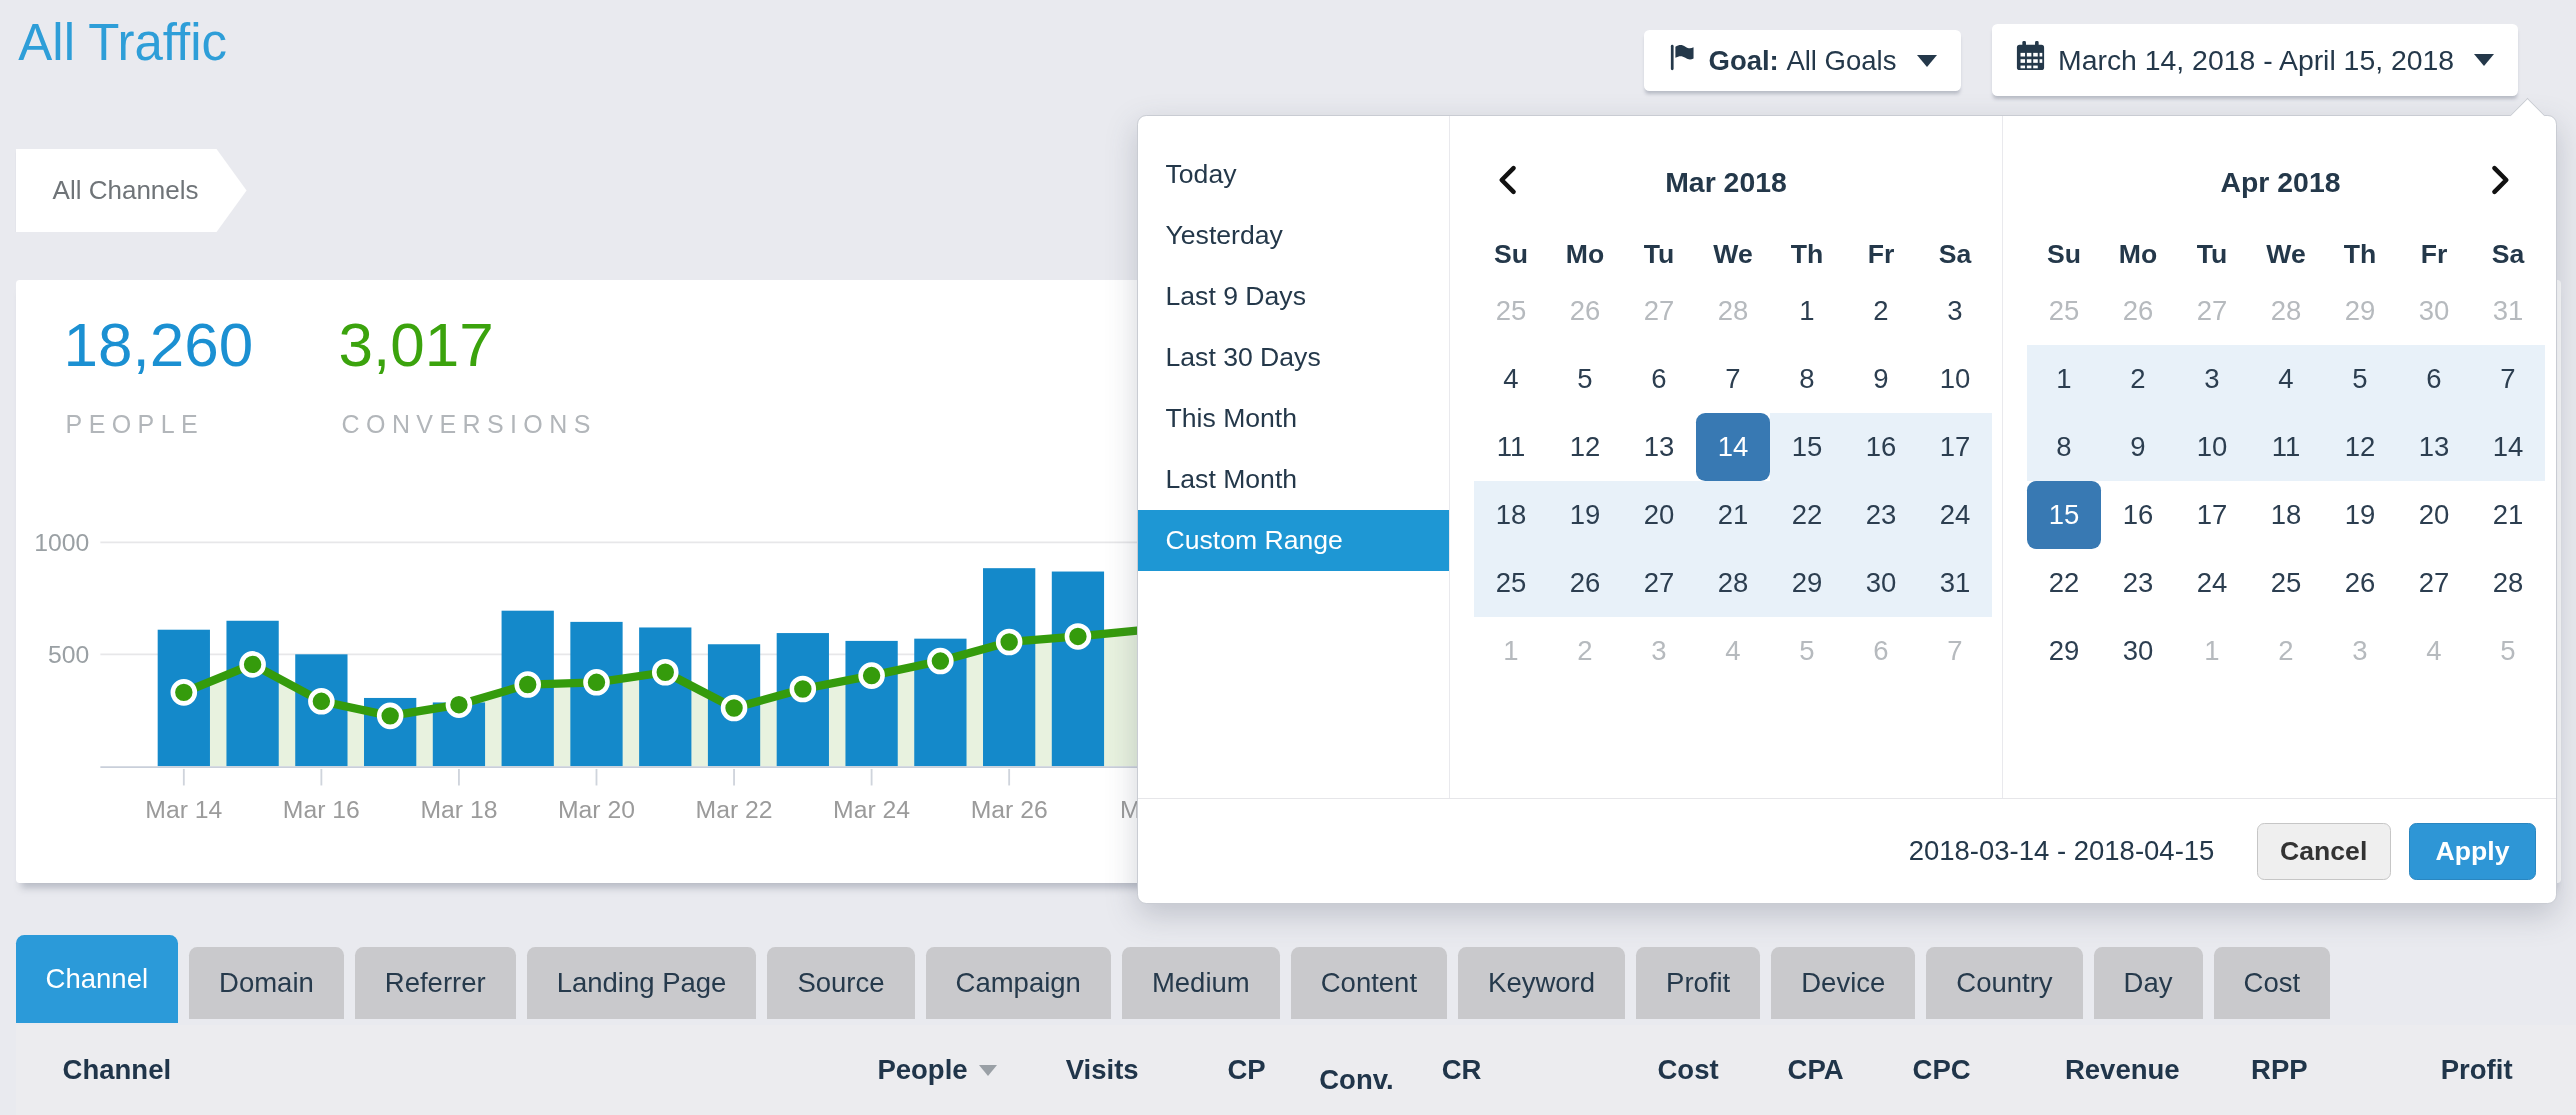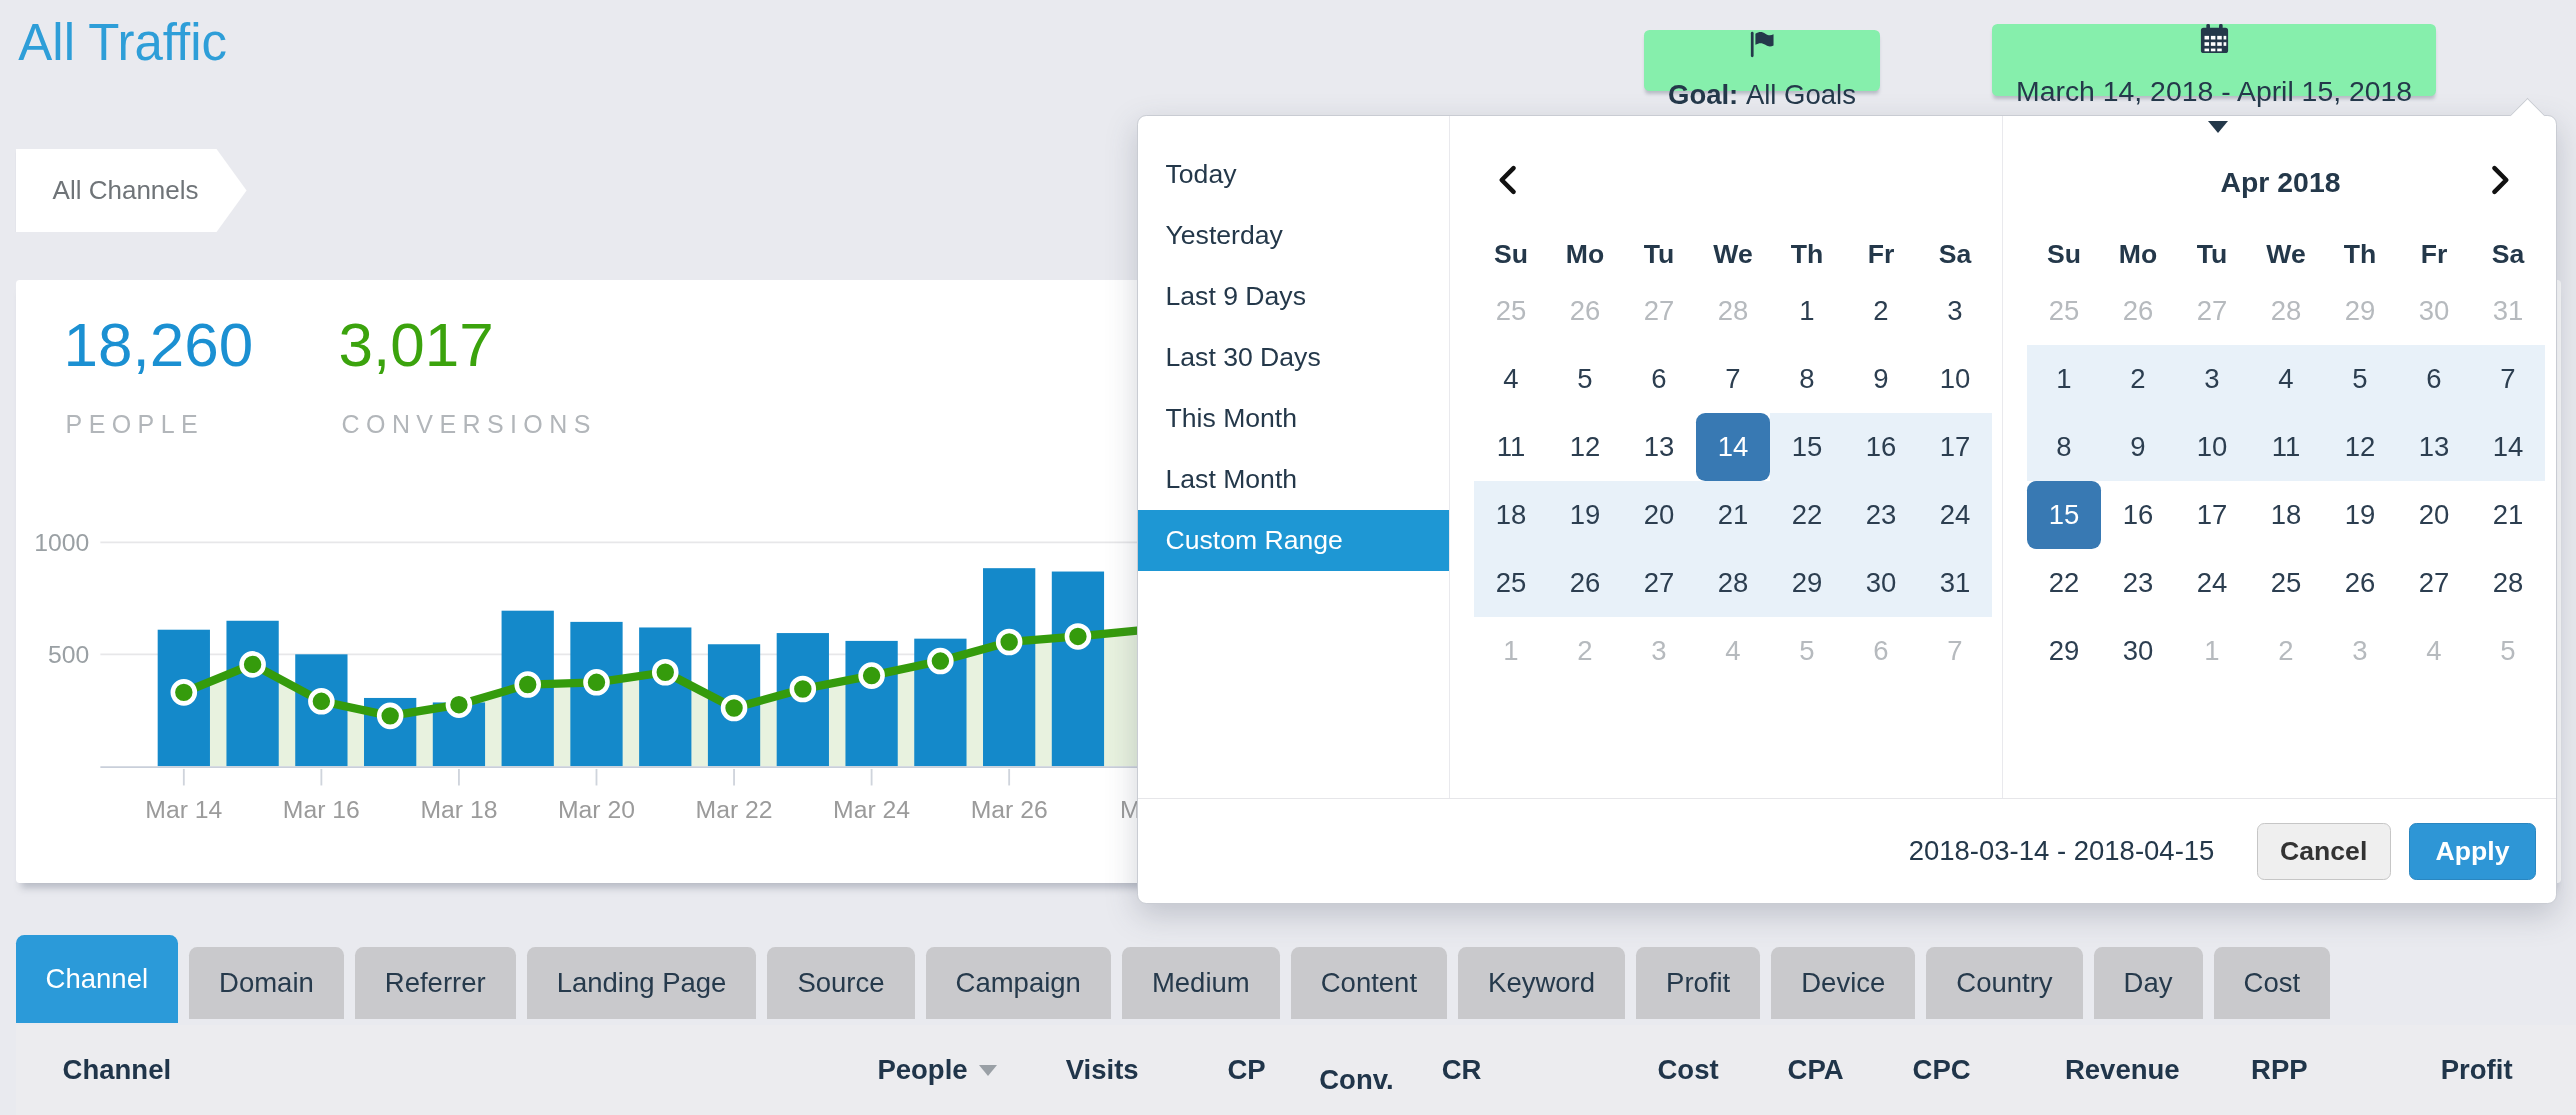--- a/index.html
+++ b/index.html
@@ -9,25 +9,24 @@
     font-family:"Liberation Sans", sans-serif;
     -webkit-font-smoothing:antialiased;
   }
   #app{position:relative;width:2576px;height:855px;padding-left:16px;}
 
   
   .page-title{position:absolute;left:18.3px;top:13px;font-size:51px;color:#2e9ed8;}
 
   .top-btn{
     position:absolute;display:flex;align-items:center;gap:13px;
-    background:#86efac;border:none;border-radius:5.5px;
+    background:#ffffff;border:none;border-radius:5.5px;
     box-shadow:0 4.6px 3.7px -1.8px rgba(110,118,135,.40);
     color:#24384a;cursor:pointer;box-sizing:border-box;
     font-family:"Liberation Sans",sans-serif;
-    flex-direction:column;
   }
   .btn-goal{left:1644px;top:30px;height:61px;padding:0 24px;font-size:27.5px;}
   .btn-date{left:1992px;top:24px;height:72px;padding:0 24px;font-size:28.4px;z-index:50;}
   .caret{width:0;height:0;border-left:10px solid transparent;border-right:10px solid transparent;border-top:12px solid #24384a;margin-left:7.3px;}
 
   .breadcrumb{
     position:absolute;left:15.6px;top:149px;width:231px;height:83px;background:#fff;
     clip-path:polygon(0 0,87% 0,100% 50%,87% 100%,0 100%);
     display:flex;align-items:center;padding-left:37px;box-sizing:border-box;
     font-size:26px;color:#6f7478;
@@ -216,20 +215,21 @@
         <li>Last 9 Days</li>
         <li>Last 30 Days</li>
         <li>This Month</li>
         <li>Last Month</li>
         <li class="active">Custom Range</li>
       </ul>
     <div class="cal" id="cal-0">
         <div class="cal-nav prev"><svg width="40" height="40" viewBox="0 0 44 44">
             <path d="M27 9 L14 22 L27 35" fill="none" stroke="#111" stroke-width="5" stroke-linecap="round" stroke-linejoin="round"></path>
           </svg></div>
+        <div class="cal-title">Mar 2018</div>
         <div class="weekdays">
           <span>Su</span>
           <span>Mo</span>
           <span>Tu</span>
           <span>We</span>
           <span>Th</span>
           <span>Fr</span>
           <span>Sa</span>
         </div>
         <div class="days">

